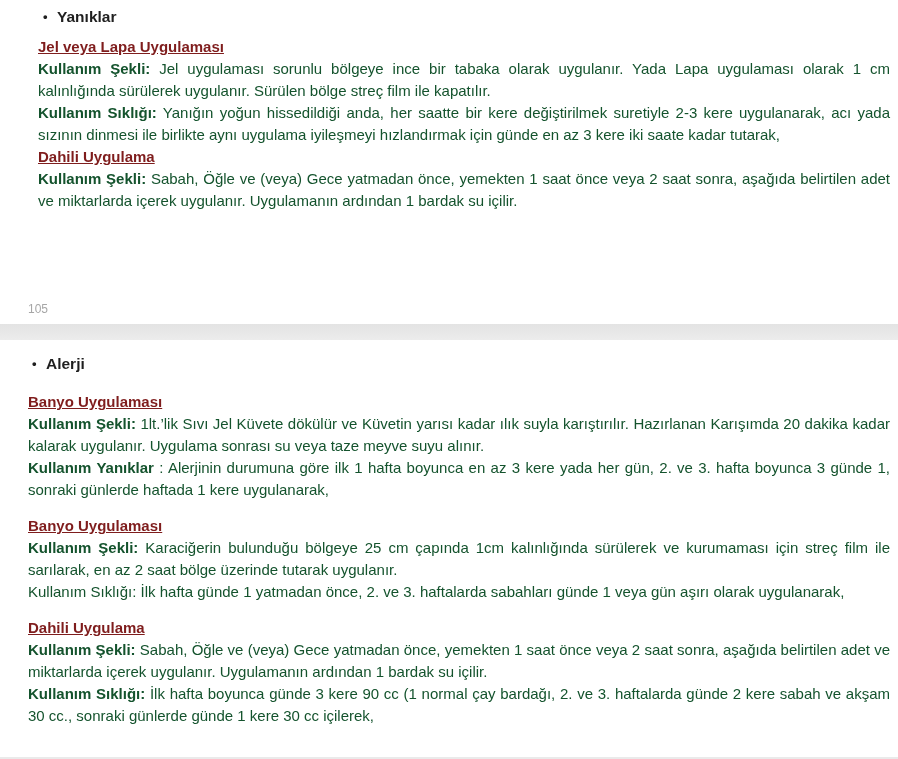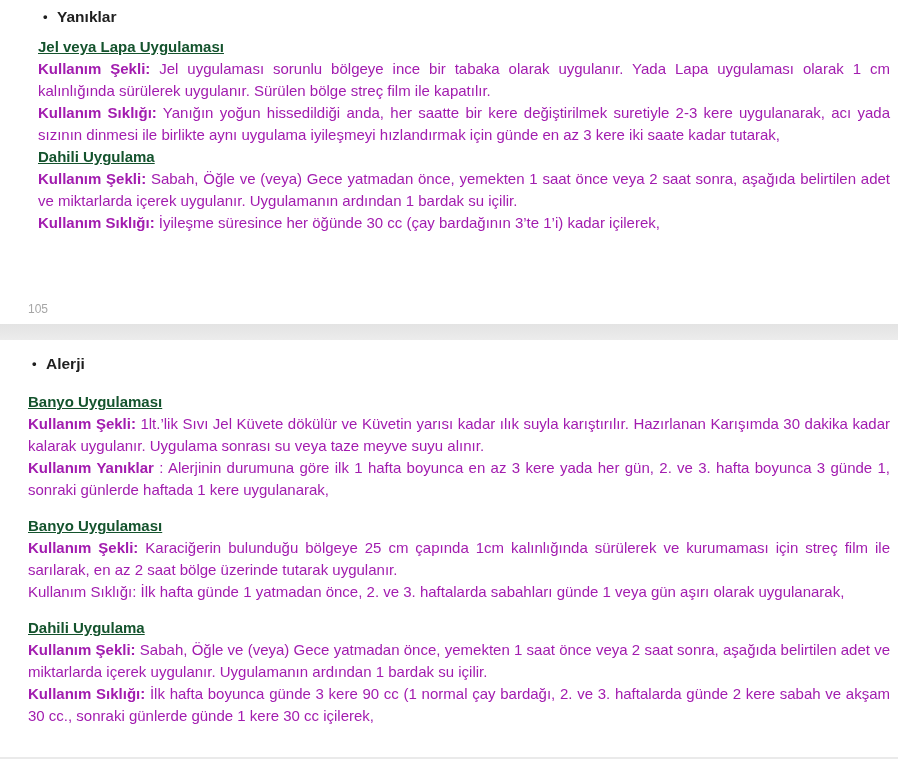--- a/index.html
+++ b/index.html
@@ -66,28 +66,28 @@
     vertical-align: top;
     color: #1f1f1f;
   }
   .section { margin: 0; }
   .page-2 .section { margin-bottom: 14px; }
   .section-title {
     font-size: 15px;
     line-height: 22px;
     font-weight: bold;
     text-decoration: underline;
-    color: #14532d;
+    color: #7f1d1d;
   }
   .para {
     margin: 0;
     font-size: 15px;
     line-height: 22px;
     text-align: justify;
-    color: #a21caf;
+    color: #14532d;
   }
   .label { font-weight: bold; }
   .label.plain { font-weight: normal; }
   .page-number {
     position: absolute;
     left: 0;
     bottom: 8px;
     width: 100%;
     text-align: left;
     font-size: 12px;
@@ -108,37 +108,36 @@
 
     <div class="section">
       <div class="section-title">Jel veya Lapa Uygulaması</div>
       <p class="para"><span class="label">Kullanım Şekli:</span><span> Jel uygulaması  sorunlu bölgeye ince bir tabaka olarak uygulanır. Yada Lapa uygulaması olarak 1 cm kalınlığında sürülerek uygulanır. Sürülen bölge streç film ile kapatılır.</span></p>
       <p class="para"><span class="label">Kullanım Sıklığı:</span><span> Yanığın yoğun hissedildiği anda, her saatte bir kere değiştirilmek suretiyle 2-3 kere uygulanarak, acı yada sızının dinmesi ile birlikte aynı uygulama  iyileşmeyi hızlandırmak için günde en az 3 kere iki saate kadar tutarak,</span></p>
     </div>
 
     <div class="section">
       <div class="section-title">Dahili Uygulama</div>
       <p class="para"><span class="label">Kullanım Şekli:</span><span> Sabah, Öğle ve  (veya) Gece yatmadan önce, yemekten 1 saat önce veya 2 saat sonra, aşağıda belirtilen adet ve miktarlarda  içerek uygulanır. Uygulamanın ardından 1 bardak su içilir.</span></p>
-      <p class="para"><span class="label">Kullanım Sıklığı:</span><span> İyileşme süresince  her öğünde 30 cc (çay bardağının 3’te 1’i) kadar içilerek,</span></p>
     </div>
 
     <div class="page-number">105</div>
   </div>
 
   <div class="page-separator"></div>
 
   <div class="page page-2">
 
     <div class="doc-heading">
       <span class="bullet">•</span><span>Alerji</span>
     </div>
 
     <div class="section">
       <div class="section-title">Banyo Uygulaması</div>
-      <p class="para"><span class="label">Kullanım Şekli:</span><span> 1lt.’lik Sıvı Jel Küvete dökülür ve Küvetin yarısı kadar ılık suyla karıştırılır. Hazırlanan Karışımda 30 dakika kadar kalarak uygulanır. Uygulama sonrası su veya taze meyve suyu alınır.</span></p>
+      <p class="para"><span class="label">Kullanım Şekli:</span><span> 1lt.’lik Sıvı Jel Küvete dökülür ve Küvetin yarısı kadar ılık suyla karıştırılır. Hazırlanan Karışımda 20 dakika kadar kalarak uygulanır. Uygulama sonrası su veya taze meyve suyu alınır.</span></p>
       <p class="para"><span class="label">Kullanım Yanıklar</span><span> : Alerjinin durumuna göre  ilk 1 hafta boyunca en az 3 kere yada her gün, 2. ve 3. hafta boyunca 3 günde 1, sonraki günlerde haftada 1 kere uygulanarak,</span></p>
     </div>
 
     <div class="section">
       <div class="section-title">Banyo Uygulaması</div>
       <p class="para"><span class="label">Kullanım Şekli:</span><span> Karaciğerin bulunduğu bölgeye 25 cm çapında 1cm kalınlığında sürülerek ve kurumaması için streç film ile sarılarak, en az 2 saat bölge üzerinde tutarak uygulanır.</span></p>
       <p class="para"><span class="label plain">Kullanım Sıklığı:</span><span> İlk hafta günde 1 yatmadan önce, 2. ve 3. haftalarda sabahları günde 1 veya gün aşırı olarak uygulanarak,</span></p>
     </div>
 
     <div class="section">

